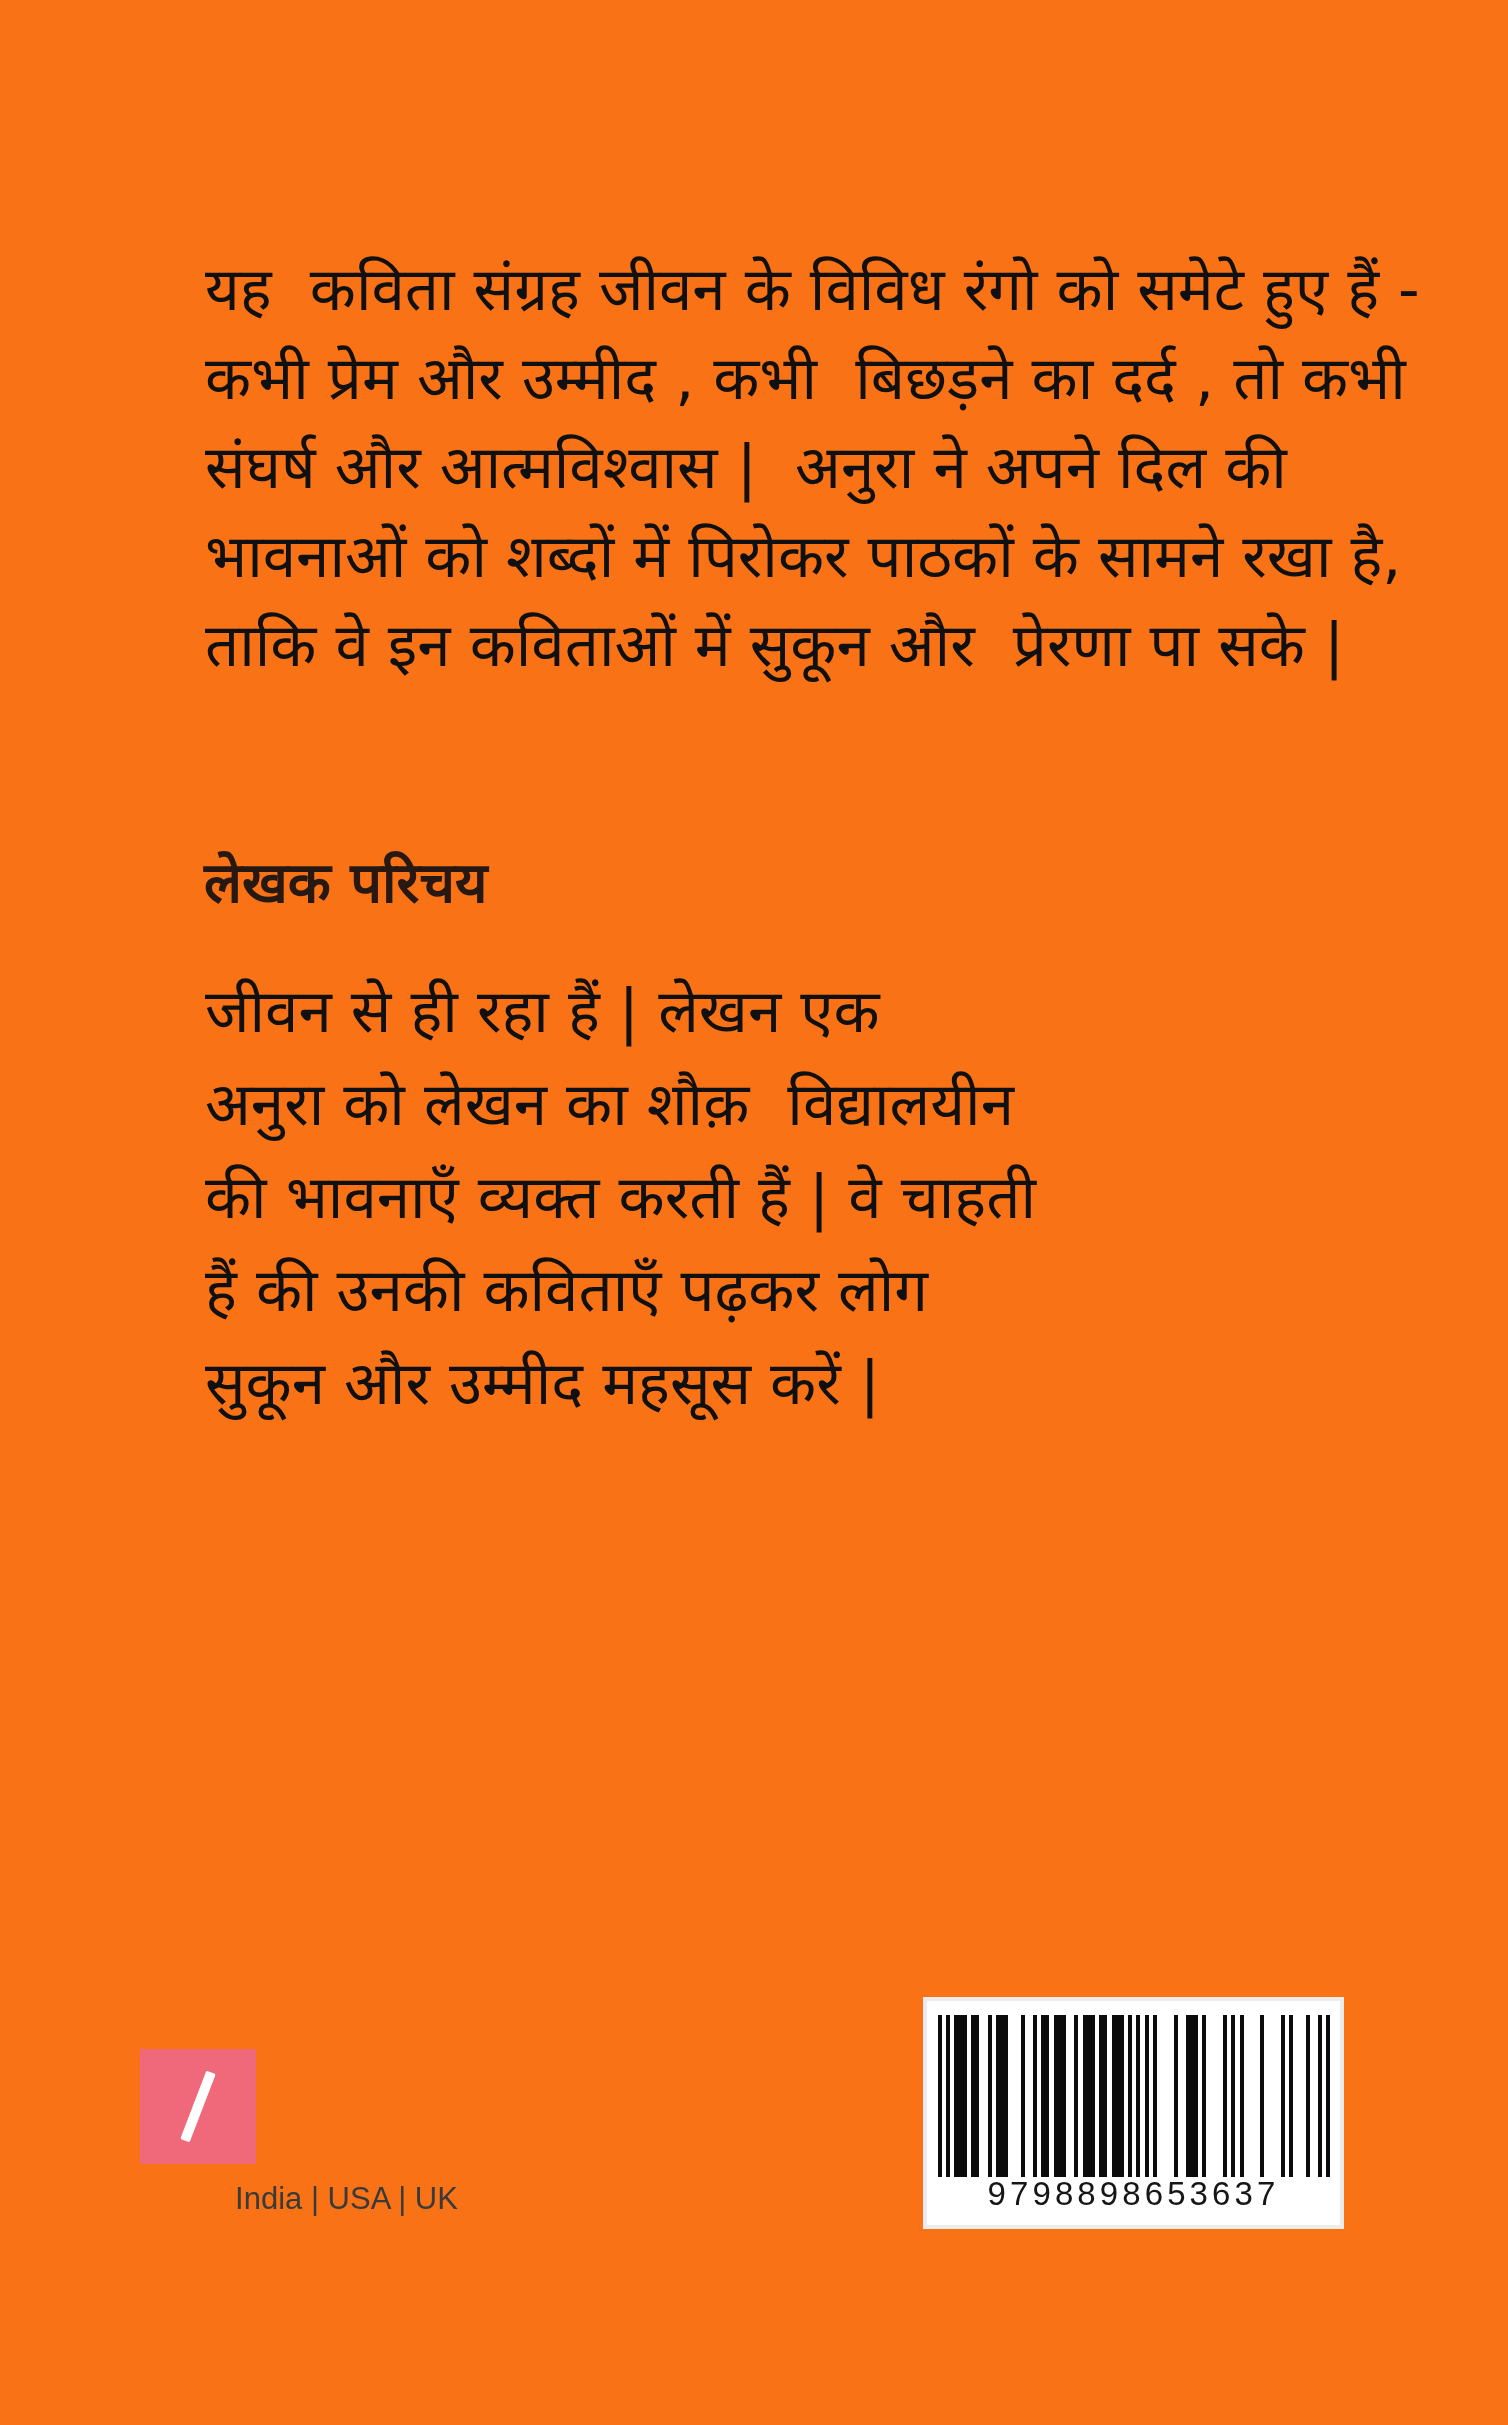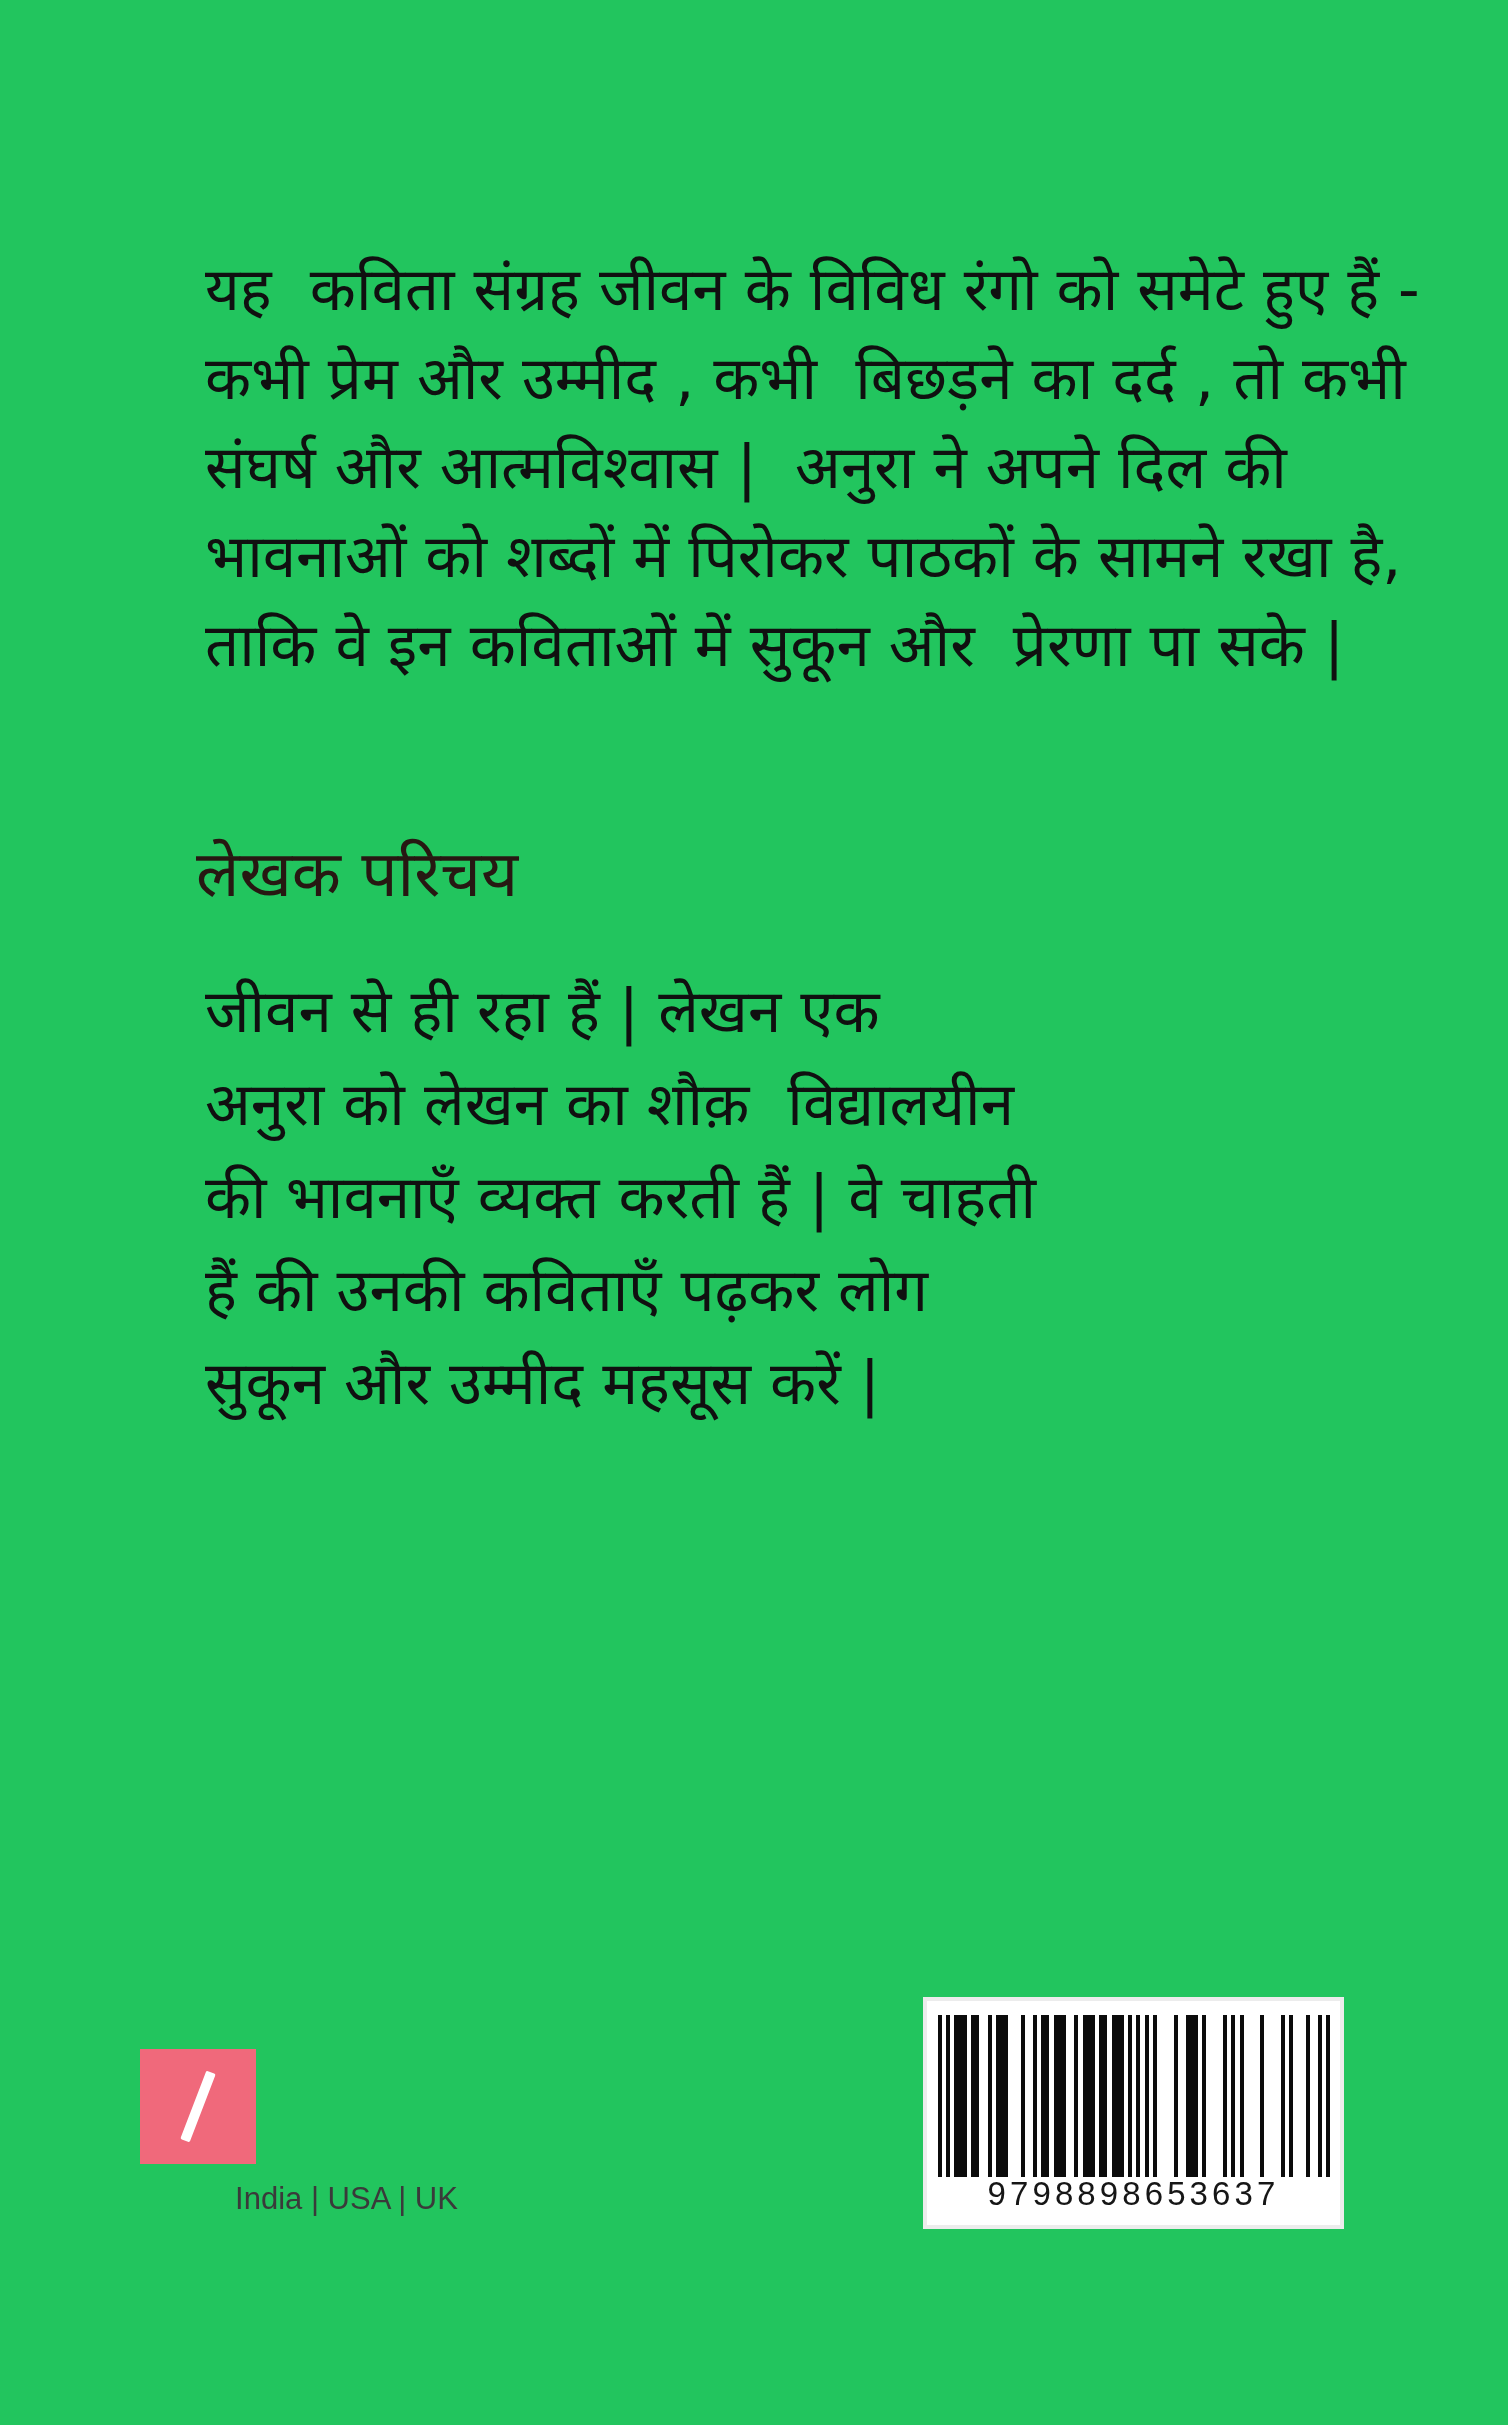--- a/index.html
+++ b/index.html
@@ -4,45 +4,45 @@
 <style>
   html, body {
     margin: 0;
     padding: 0;
     background: #ffffff;
   }
   .cover {
     position: relative;
     width: 1508px;
     height: 2426px;
-    background: #22c55e;
+    background: #f97316;
     overflow: hidden;
     font-family: "DejaVu Sans", sans-serif;
   }
 
   
   .synopsis {
     position: absolute;
     left: 205px;
     top: 245px;
     color: #101010;
   }
   .syn-line {
     font-size: 60px;
     line-height: 89px;
     white-space: pre;
   }
   .author-heading {
     position: absolute;
     left: 192px;
     top: 817px;
-    margin: 4px;
-    font-size: 64px;
+    margin: 12px;
+    font-size: 56px;
     line-height: 107px;
-    font-weight: normal;
+    font-weight: bold;
     color: #271812;
     white-space: pre;
   }
   .bio {
     position: absolute;
     left: 205px;
     top: 965px;
     color: #101010;
   }
   .bio-line {

